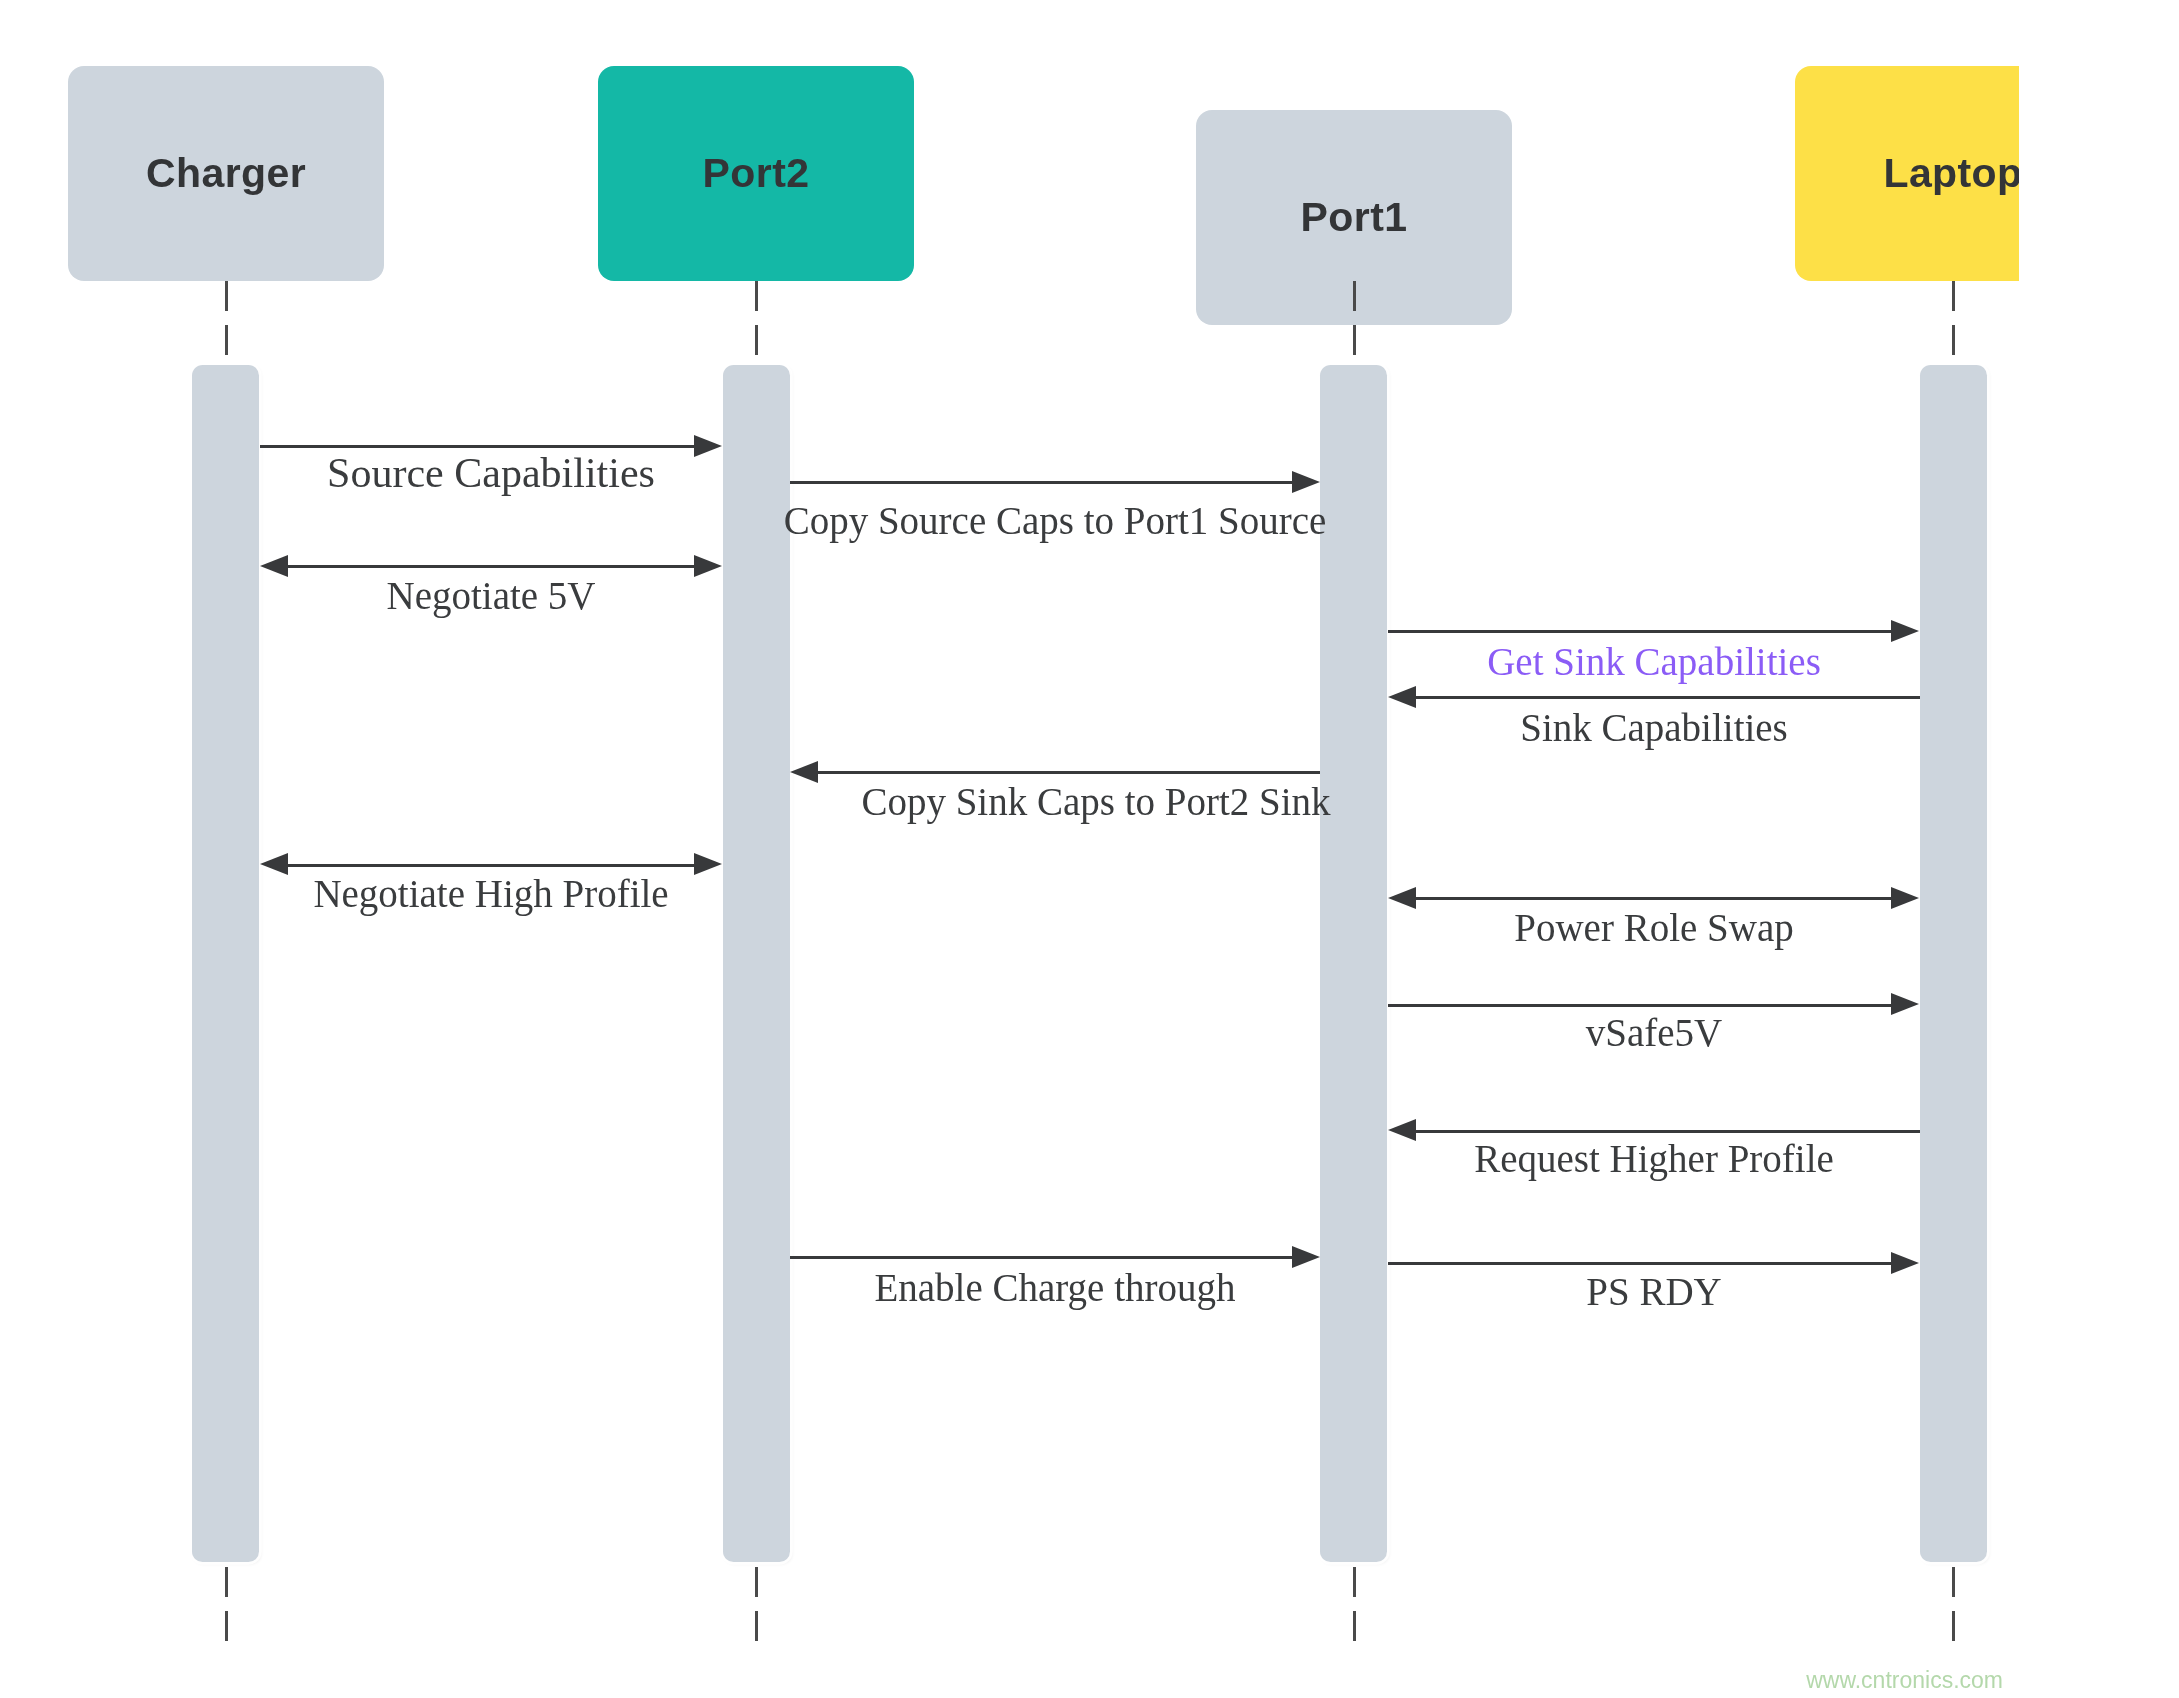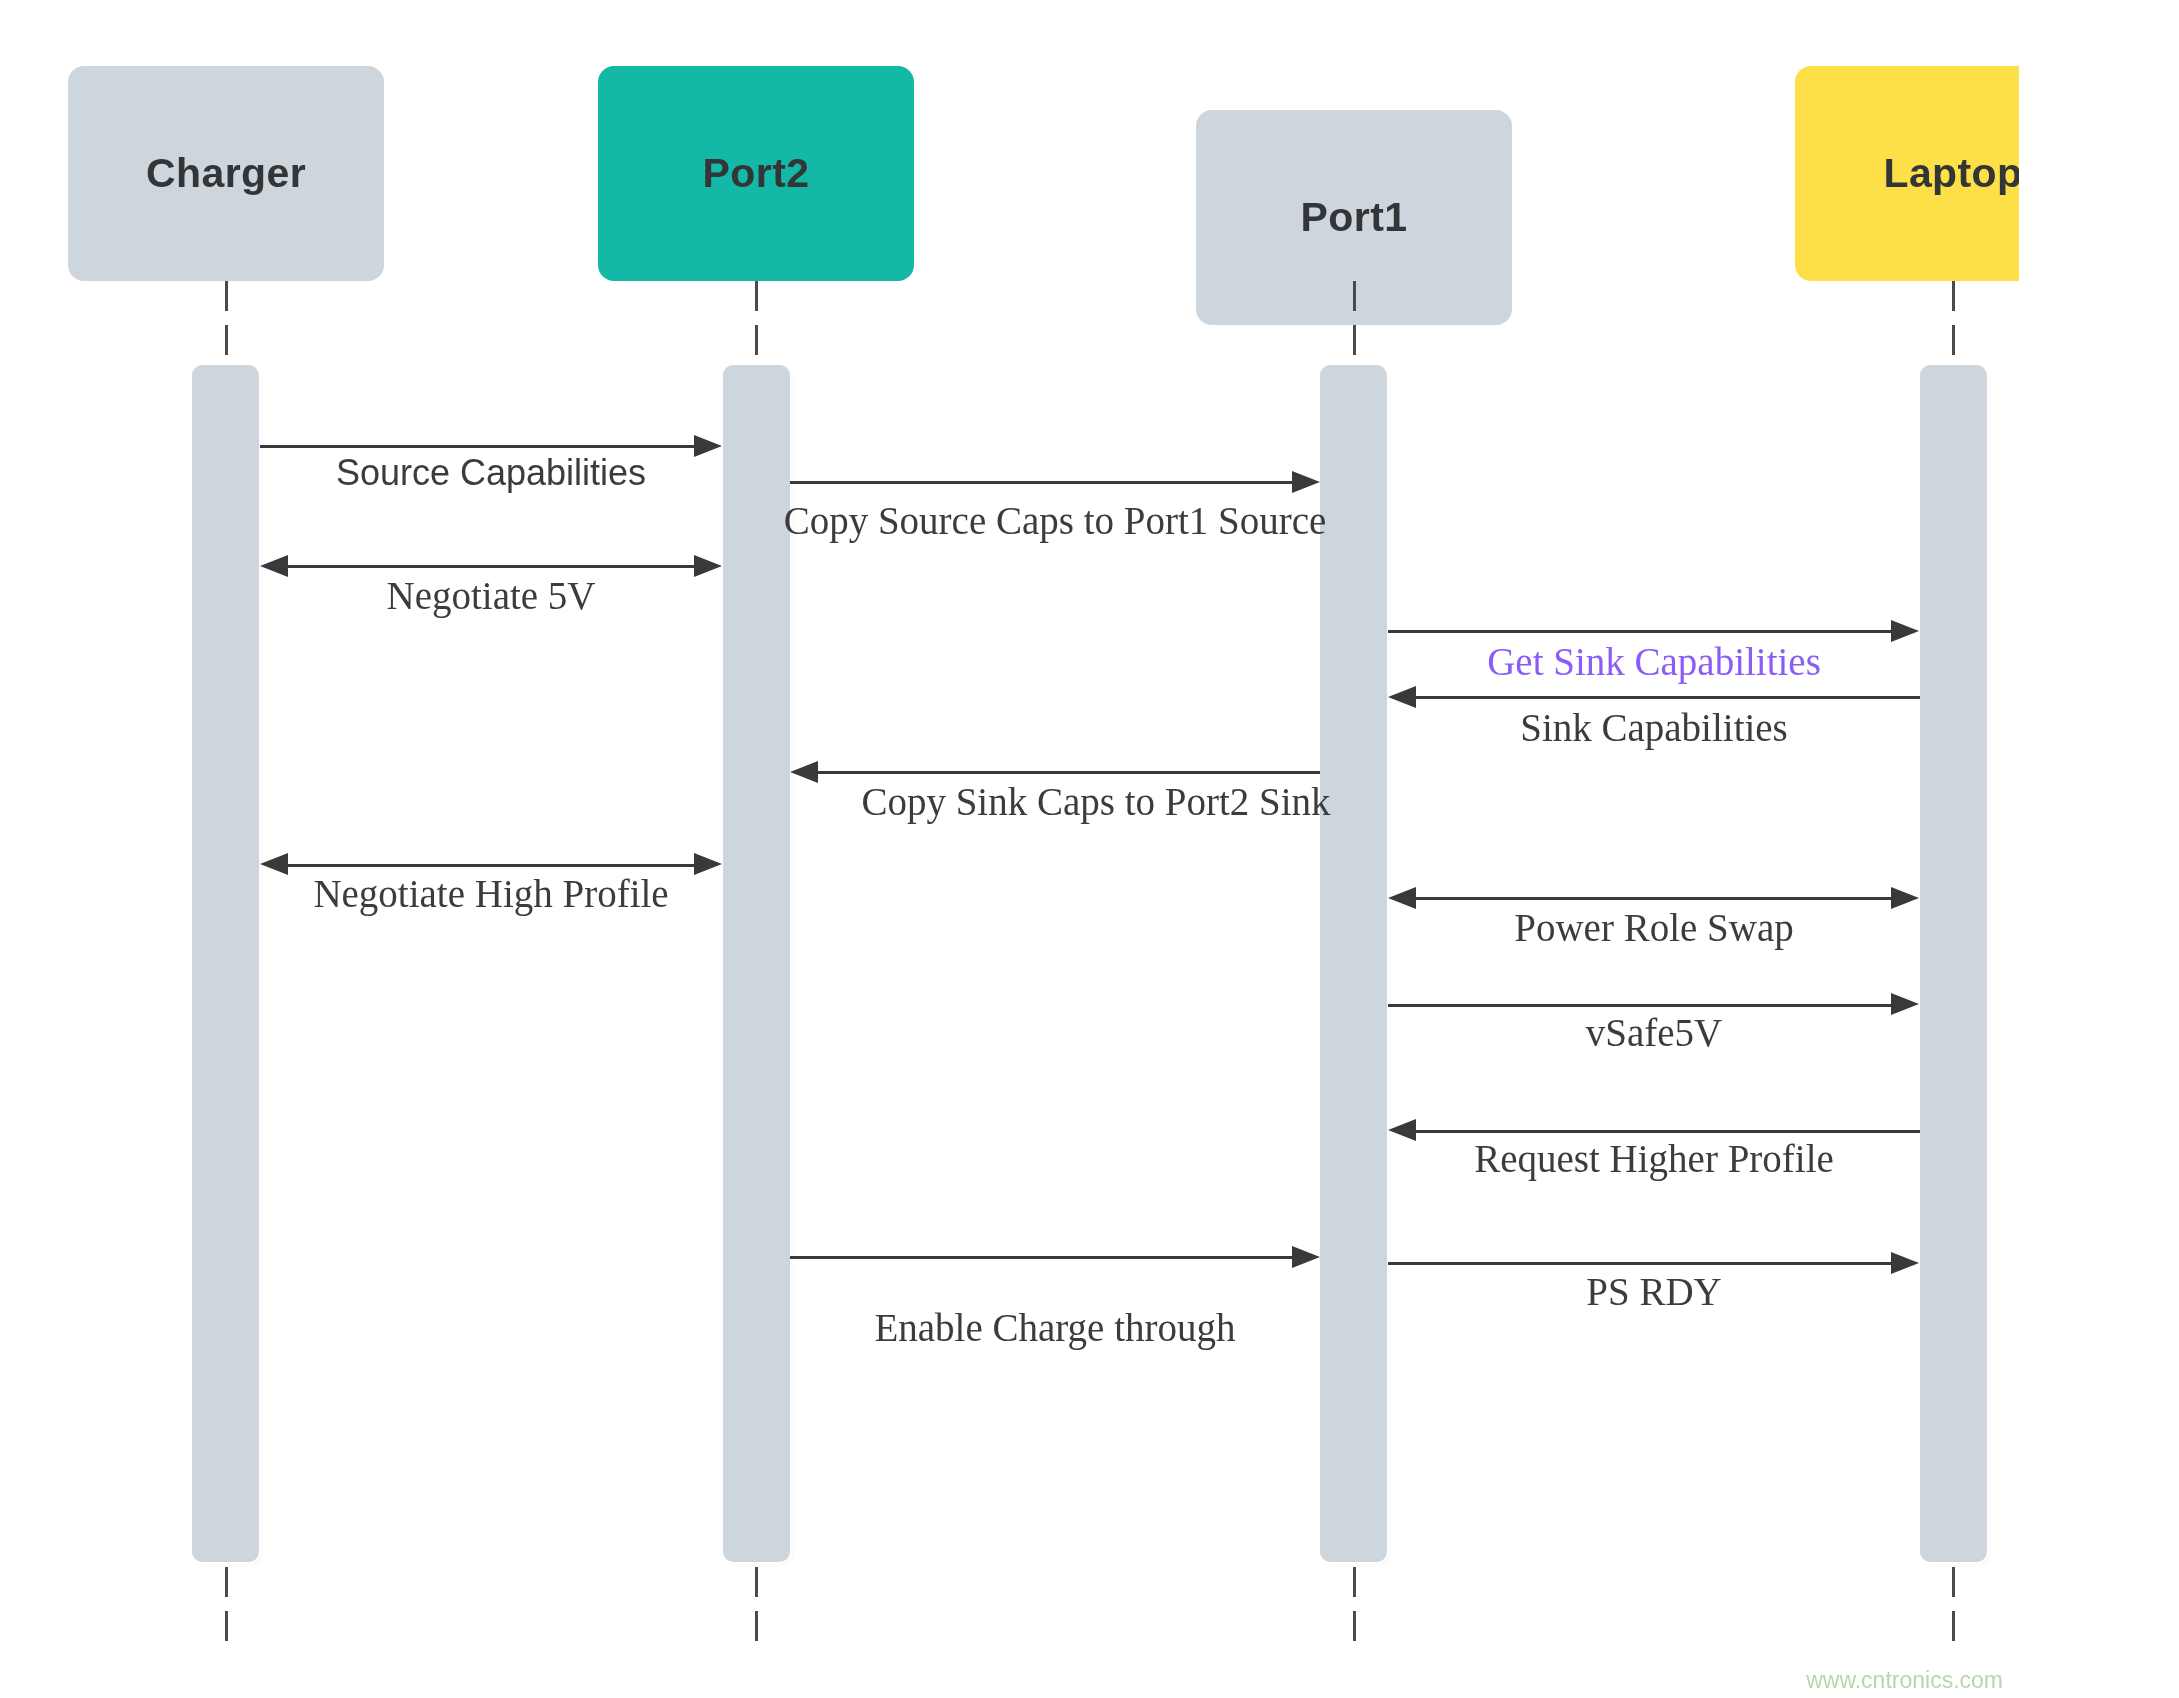--- a/index.html
+++ b/index.html
@@ -43,21 +43,21 @@
     border-top:11.5px solid transparent;
     border-bottom:11.5px solid transparent;
   }
   .msg-label{
     position:absolute;
     transform:translate(-50%,-50%);
     white-space:nowrap;
     color:#3a3c3e;
   }
   .msg-label.serif{font-family:"Liberation Serif", serif;font-size:39px;}
-  .msg-label.sans{font-family:Liberation Sans, sans-serif;font-size:36px;}
+  .msg-label.sans{font-family:Liberation Serif, serif;font-size:42px;}
   .watermark{
     position:absolute;
     right:16px;bottom:5.3px;
     font-family:"Liberation Sans", sans-serif;
     font-size:23px;
   }
 </style>
 </head>
 <body>
 
@@ -140,21 +140,21 @@
         <div class="msg-label serif" style="left: 1654px; top: 1032px; color: rgb(58, 60, 62);">vSafe5V</div>
       </div>
       <div class="message">
         <div class="msg-line" style="left: 1411px; top: 1130px; width: 509px; background: rgb(56, 57, 59);"></div>
         <div class="arrowhead" style="left: 1388px; top: 1119px; border-right: 28px solid rgb(56, 57, 59);"></div>
         <div class="msg-label serif" style="left: 1654px; top: 1158px; color: rgb(58, 60, 62);">Request Higher Profile</div>
       </div>
       <div class="message">
         <div class="msg-line" style="left: 790px; top: 1256px; width: 507px; background: rgb(56, 57, 59);"></div>
         <div class="arrowhead" style="left: 1292px; top: 1246px; border-left: 28px solid rgb(56, 57, 59);"></div>
-        <div class="msg-label serif" style="left: 1055px; top: 1287px; color: rgb(58, 60, 62); margin-top: 40px;">Enable Charge through</div>
+        <div class="msg-label serif" style="left: 1055px; top: 1287px; color: rgb(58, 60, 62);">Enable Charge through</div>
       </div>
       <div class="message">
         <div class="msg-line" style="left: 1388px; top: 1262px; width: 509px; background: rgb(56, 57, 59);"></div>
         <div class="arrowhead" style="left: 1891px; top: 1252px; border-left: 28px solid rgb(56, 57, 59);"></div>
         <div class="msg-label serif" style="left: 1654px; top: 1291px; color: rgb(58, 60, 62);">PS RDY</div>
       </div>
     </div>
   <div class="watermark" title="www.cntronics.com" style="color: rgb(180, 216, 171);">www.cntronics.com</div>
 </div>
 

